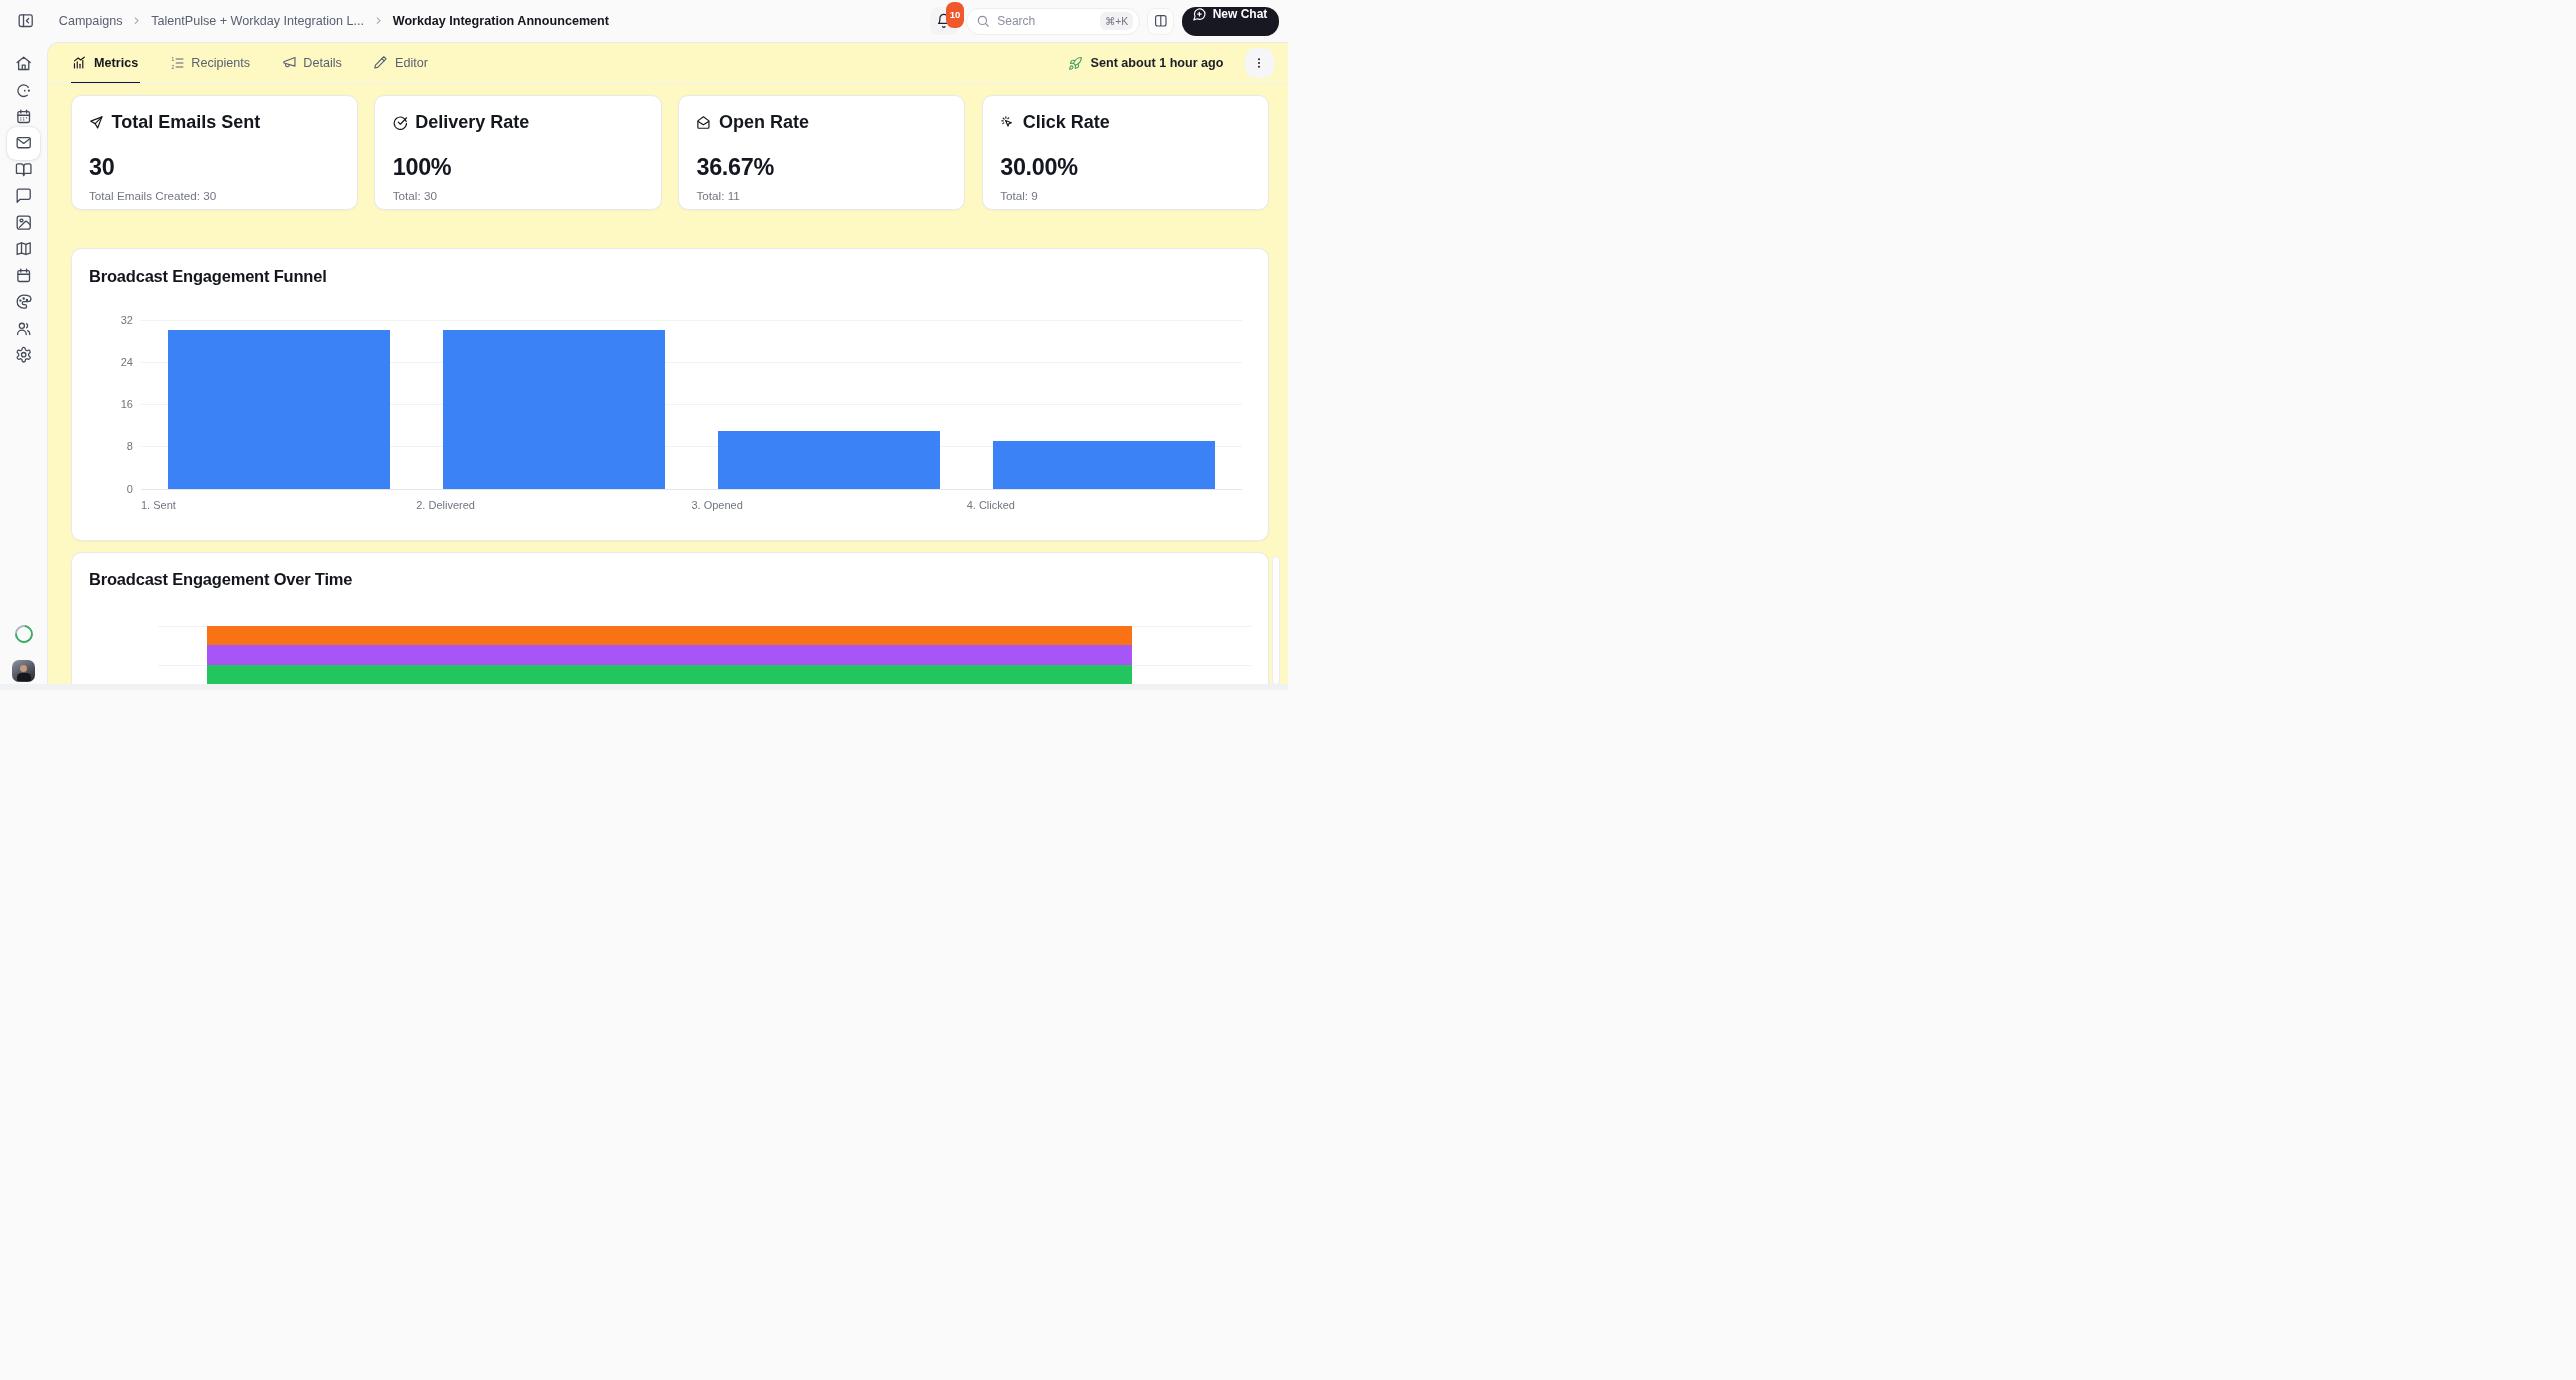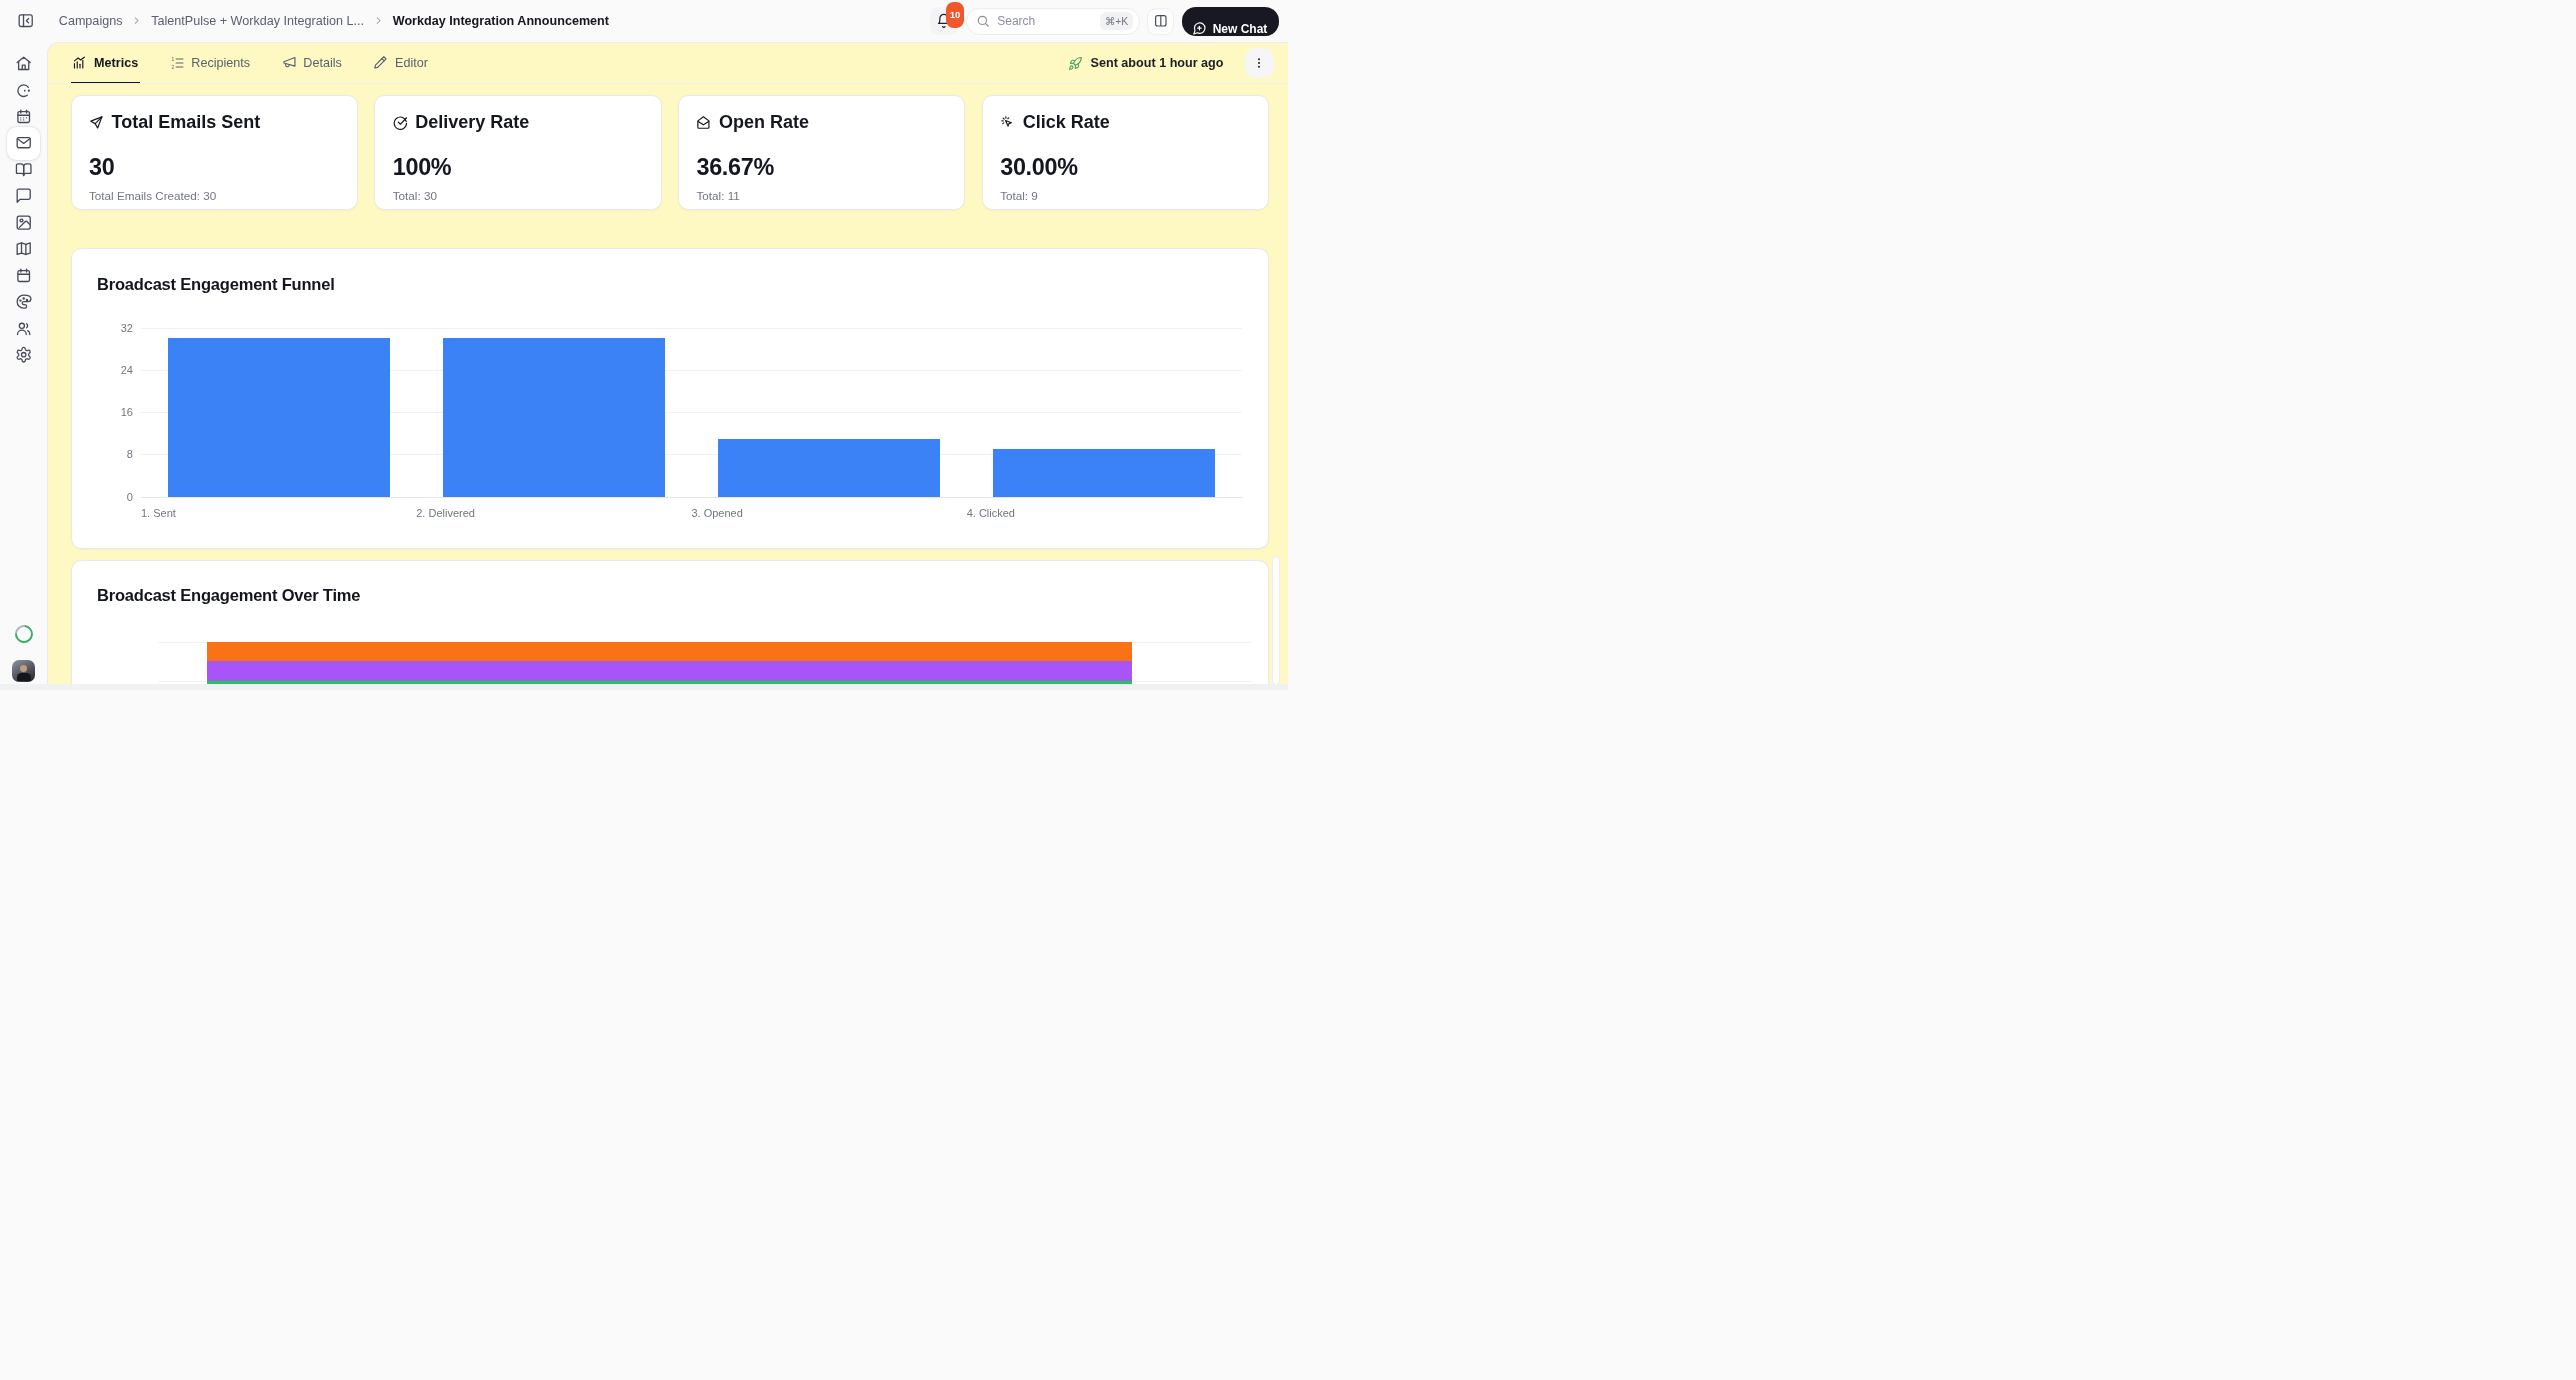--- a/index.html
+++ b/index.html
@@ -15,21 +15,21 @@
   .crumb.cur{color:#15171e;font-weight:700;}
   .chev{color:#a2a7b2;display:flex;}
   .hdr-right{margin-left:auto;display:flex;align-items:center;gap:7.8px;}
   .bell-wrap{position:relative;width:28px;height:28px;border-radius:8.7px;background:#f4f4f6;display:flex;align-items:center;justify-content:center;border:none;cursor:pointer;color:#1d212b;}
   .badge{position:absolute;top:-5.2px;right:-6px;min-width:15.6px;height:26px;padding:0 3.5px;border-radius:7.8px;background:#f0572b;color:#fff;
          font-size:9.6px;font-weight:700;display:flex;align-items:center;justify-content:center;}
   .search{width:174px;height:27px;background:#fff;border:0.9px solid #ededf0;border-radius:14px;display:flex;align-items:center;padding:0 5.2px 0 9.6px;gap:7px;cursor:text;}
   .search .ph{color:#8b90a0;font-size:12px;flex:1;}
   .kbd{background:#f2f2f4;color:#6f7480;font-size:10.4px;border-radius:6px;padding:2.6px 5.2px;}
   .sq-btn{width:27px;height:27px;border-radius:8.7px;background:#fdfdfe;border:0.9px solid #efeff2;display:flex;align-items:center;justify-content:center;cursor:pointer;color:#474c5d;}
-  .new-chat{height:29px;background:#181823;color:#fff;border:none;border-radius:14px;display:flex;align-items:flex-end;gap:6px;
+  .new-chat{height:29px;background:#181823;color:#fff;border:none;border-radius:14px;display:flex;align-items:flex-start;gap:6px;
             padding:0 12px 0 9.6px;font-size:12px;font-weight:600;cursor:pointer;font-family:inherit;}
 
   
   .body-row{display:flex;height:649px;}
   .sidebar{width:47px;flex:0 0 47px;display:flex;flex-direction:column;align-items:center;padding:8.7px 0 8.7px;}
   .s-item{width:26px;height:26.5px;display:flex;align-items:center;justify-content:center;border:none;background:none;cursor:pointer;color:#454a59;padding:0;}
   .s-item.active{width:33px;height:33px;background:#fff;border-radius:9.6px;box-shadow:0 0.9px 3.5px rgba(20,24,40,.10),0 0 0 0.9px rgba(20,24,40,.03);margin:-3.5px 0;}
   .s-spacer{margin-top:auto;}
   .spinner{width:18px;height:18px;border-radius:50%;border:2.8px solid #3cab63;border-top-color:#b2b6c0;transform:rotate(-40deg);margin-bottom:16.5px;}
   .avatar{width:22.6px;height:22.6px;border-radius:7px;background:linear-gradient(150deg,#9197a1 0%,#5a5f6a 45%,#22252d 100%);overflow:hidden;cursor:pointer;border:none;padding:0;display:block;}
@@ -50,21 +50,21 @@
   
   .cards{display:flex;gap:16.5px;margin:11.3px 19px 0 22.6px;}
   .card{flex:1;height:115px;background:#fff;border:0.9px solid #e8e9ed;border-radius:10.4px;padding:15.6px 17.4px;box-shadow:0 0.9px 1.7px rgba(16,24,40,.04);}
   .card-head{display:flex;align-items:center;gap:7.8px;color:#15171e;}
   .card-title{font-size:18px;font-weight:700;}
   .card-value{font-size:23.4px;font-weight:700;color:#141722;margin-top:21px;letter-spacing:-0.3px;}
   .card-sub{font-size:11.7px;color:#717684;margin-top:7.8px;}
 
   
   .chart-card{background:#fff;border:0.9px solid #e8e9ed;border-radius:10.4px;margin:38px 19px 0 22.6px;padding:17.4px 17.4px 15.6px;box-shadow:0 0.9px 1.7px rgba(16,24,40,.04);}
-  .chart-title{font-size:16.5px;font-weight:700;color:#14161d;margin:8px;letter-spacing:-0.2px;}
+  .chart-title{font-size:16.5px;font-weight:700;color:#14161d;margin:0;letter-spacing:-0.2px;}
   .funnel-plot{position:relative;height:169px;margin:34px 8.7px 36px 52px;}
   .gridline{position:absolute;left:0;right:0;height:0.9px;background:#f1f2f5;}
   .gridline.zero{background:#e4e6ea;}
   .ytick{position:absolute;left:-50px;width:42px;text-align:right;font-size:11px;color:#6f7581;transform:translateY(-50%);}
   .fbar{position:absolute;bottom:0;background:#3b82f6;}
   .xcat{position:absolute;top:calc(100% + 10.4px);font-size:11px;color:#6f7581;}
   .chart-card.overtime{margin-top:10.4px;height:226px;padding:17.4px;}
   .ot-plot{position:relative;height:156px;margin:37px 0 0 69px;}
   .ot-bar{position:absolute;top:0;left:4.5%;width:84.6%;display:flex;flex-direction:column;}
   .ot-seg{width:100%;}

